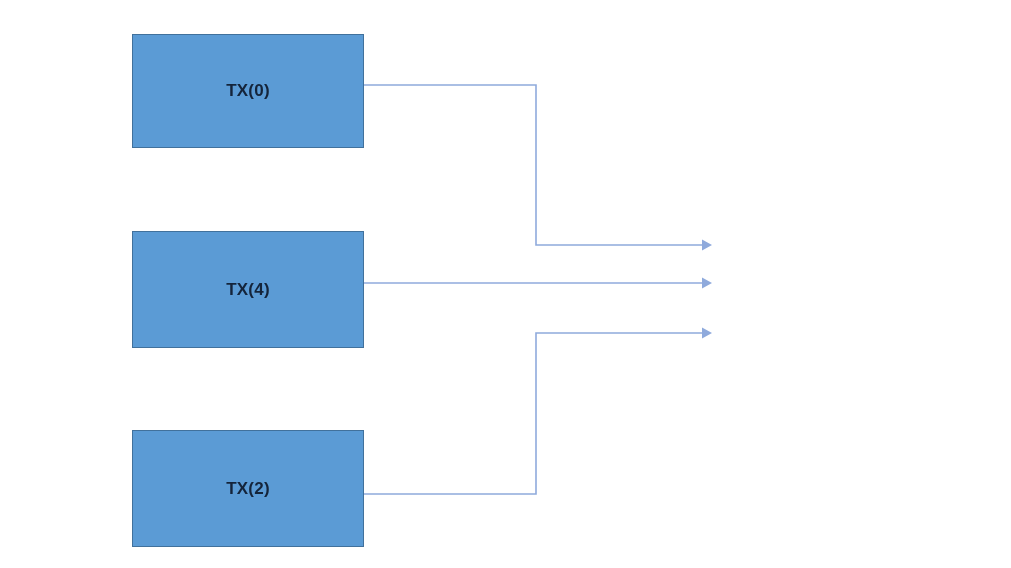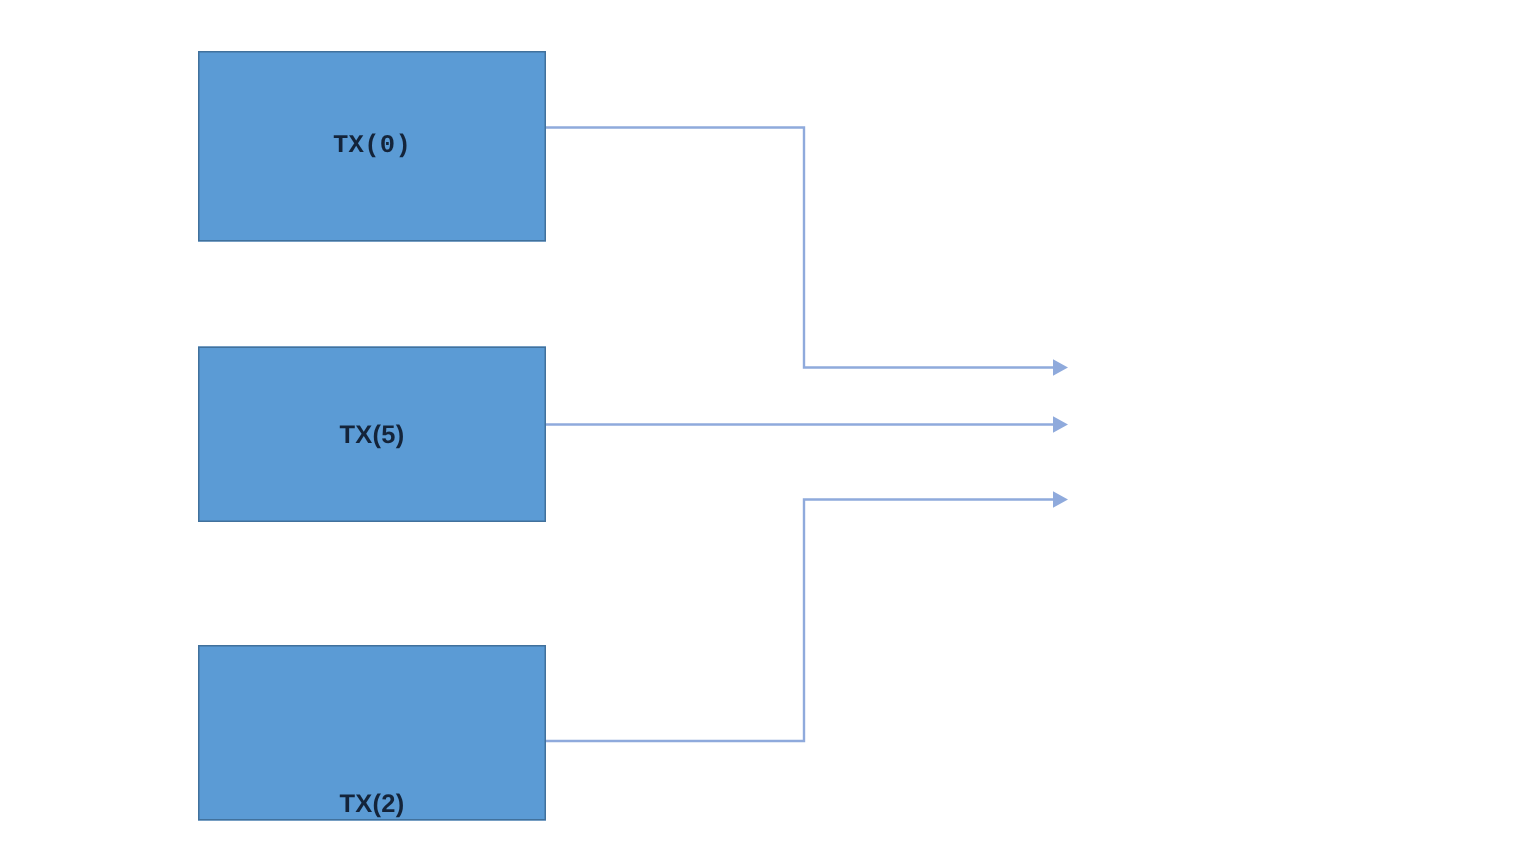--- a/index.html
+++ b/index.html
@@ -68,26 +68,26 @@
     <path class="conn" stroke="#8FAADC" d="M 364 85 L 536 85 L 536 245 L 702 245"></path>
     <polygon class="arrowhead" fill="#8FAADC" points="702,239.5 712,245 702,250.5"></polygon>
 
     <path class="conn" stroke="#8FAADC" d="M 364 283 L 702 283"></path>
     <polygon class="arrowhead" fill="#8FAADC" points="702,277.5 712,283 702,288.5"></polygon>
 
     <path class="conn" stroke="#8FAADC" d="M 364 494 L 536 494 L 536 333 L 702 333"></path>
     <polygon class="arrowhead" fill="#8FAADC" points="702,327.5 712,333 702,338.5"></polygon>
   </svg>
 
-  <div class="node" id="tx0" style="left: 132px; top: 34px; width: 232px; height: 127px; background: rgb(91, 155, 213); border-color: rgb(65, 113, 156); color: rgb(20, 36, 58); font-family: Liberation Mono, monospace;">
+  <div class="node" id="tx0" style="left: 132px; top: 34px; width: 232px; height: 114px; background: rgb(91, 155, 213); border-color: rgb(65, 113, 156); color: rgb(20, 36, 58);">
     <span class="node-label">TX(0)</span>
   </div>
 
   <div class="node" id="tx1" style="left: 132px; top: 231px; width: 232px; height: 117px; background: rgb(91, 155, 213); border-color: rgb(65, 113, 156); color: rgb(20, 36, 58);">
-    <span class="node-label">TX(5)</span>
+    <span class="node-label">TX(4)</span>
   </div>
 
-  <div class="node" id="tx2" style="left: 132px; top: 430px; width: 232px; height: 117px; background: rgb(91, 155, 213); border-color: rgb(65, 113, 156); color: rgb(20, 36, 58); align-items: flex-end;">
+  <div class="node" id="tx2" style="left: 132px; top: 430px; width: 232px; height: 117px; background: rgb(91, 155, 213); border-color: rgb(65, 113, 156); color: rgb(20, 36, 58);">
     <span class="node-label">TX(2)</span>
   </div>
 
 
 </div>
 
 </body></html>

